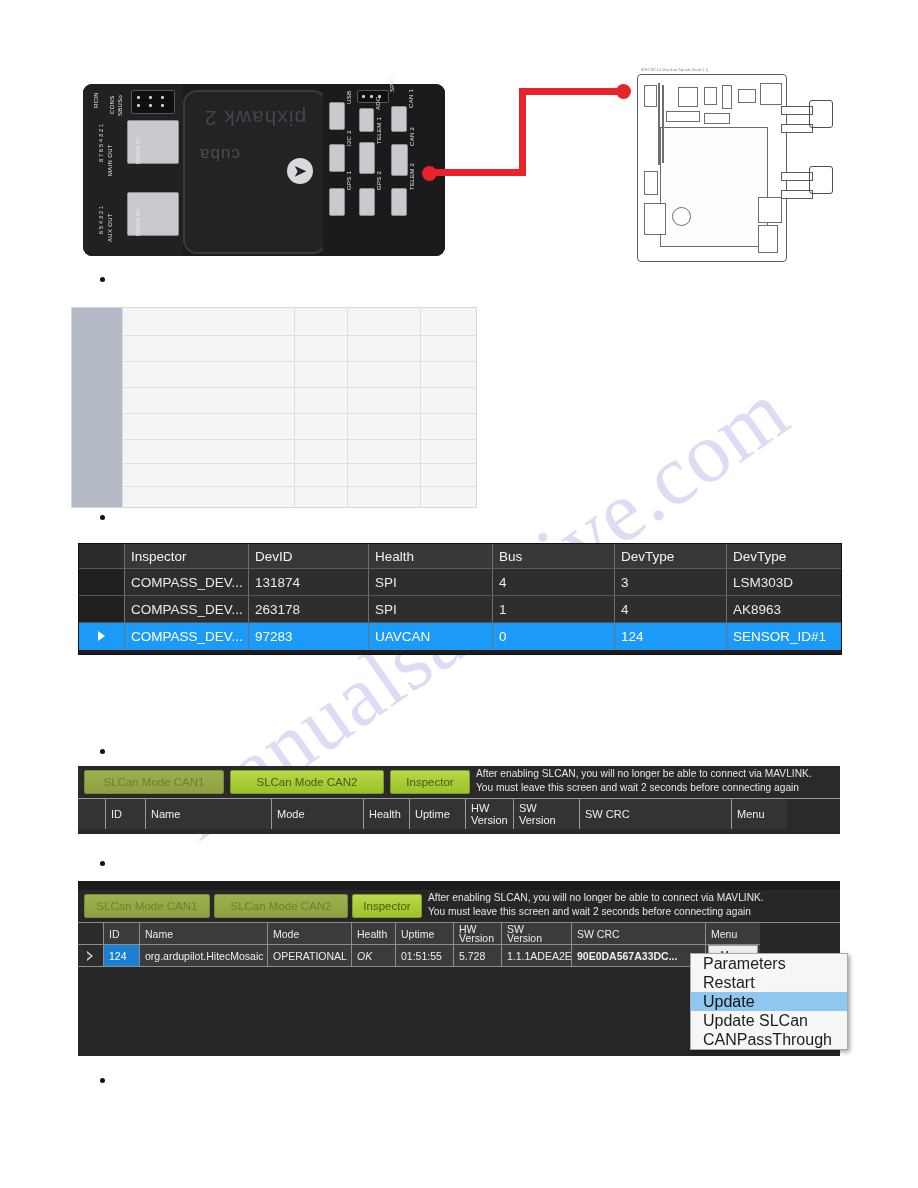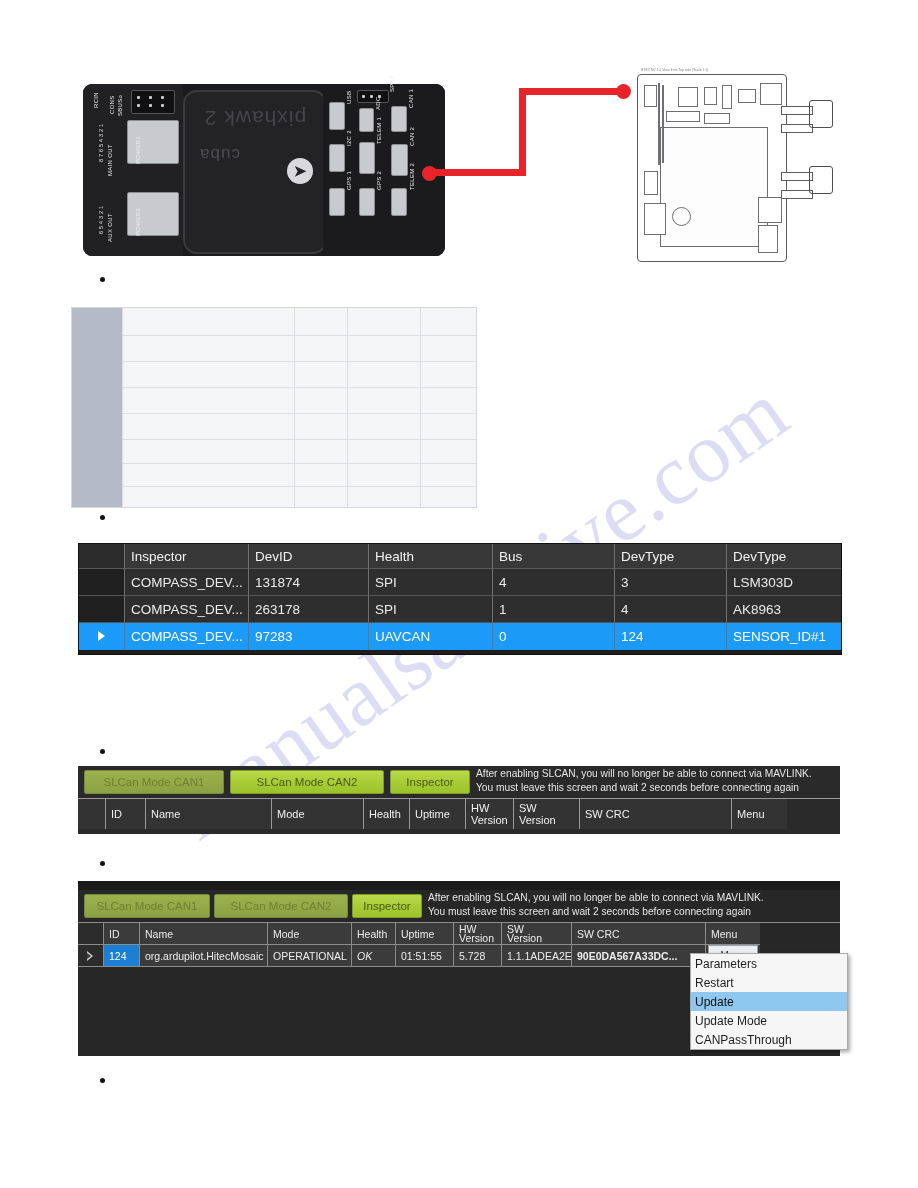--- a/index.html
+++ b/index.html
@@ -199,22 +199,22 @@
     background:#eceff2;border:1px solid #9aa0a6;color:#2b2b2b;
     font-size:10px;display:flex;align-items:center;justify-content:center;
   }
 
   .ctxmenu{
     position:absolute;left:612px;top:72px;width:156px;
     background:#f6f6f6;border:1px solid #a9a9a9;z-index:30;
     box-shadow:2px 2px 4px rgba(0,0,0,.35);
   }
   .ctxmenu .mi{
-    height:19px;display:flex;align-items:center;padding-left:4px;
-    font-size:12px;color:#1d1d1d;
+    height:19px;display:flex;align-items:center;padding-left:12px;
+    font-size:16px;color:#1d1d1d;
   }
   .ctxmenu .mi.hl{background:#8ec7f0;color:#101010;}
 
   .menu-strip{position:absolute;left:0;top:0;width:100%;height:9px;background:#1b1b1b;}
 </style>
 </head>
 <body>
 
 <div class="page">
 
@@ -474,18 +474,18 @@
       <div class="dc" style="width:134px;font-weight:bold;">90E0DA567A33DC...</div>
       <div class="dc" style="width:54px;border-right:none;padding:1px 2px;">
         <div class="menu-btn" style="width:100%;height:100%;">Menu</div>
       </div>
     </div>
 
     <div class="ctxmenu">
       <div class="mi">Parameters</div>
       <div class="mi">Restart</div>
       <div class="mi hl">Update</div>
-      <div class="mi">Update Mode</div>
+      <div class="mi">Update SLCan</div>
       <div class="mi">CANPassThrough</div>
     </div>
   </div>
 
 </div>
 
 </body></html>

